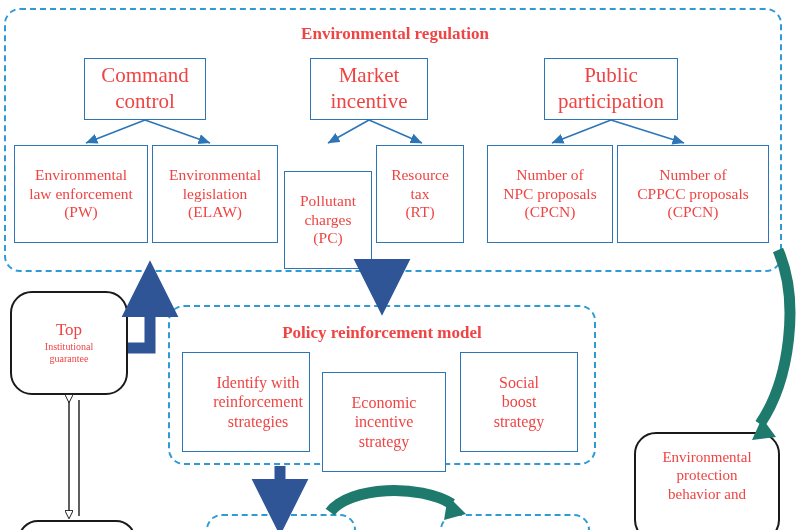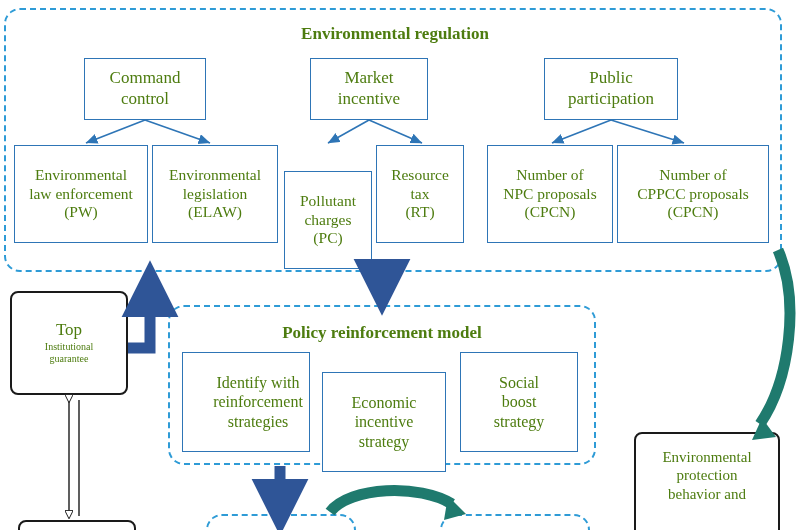--- a/index.html
+++ b/index.html
@@ -7,21 +7,21 @@
     padding: 0;
     background: #ffffff;
   }
   #canvas {
     position: relative;
     width: 800px;
     height: 530px;
     overflow: hidden;
     background: #ffffff;
     font-family: "Liberation Serif", serif;
-    color: #4d7c0f;
+    color: #ef4444;
   }
   .svg-layer {
     position: absolute;
     left: 0;
     top: 0;
     width: 800px;
     height: 530px;
     pointer-events: none;
   }
   .box {
@@ -42,26 +42,26 @@
     border: 2px dashed #2e9bd6;
     border-radius: 16px;
     background: transparent;
   }
   .group-title {
     position: absolute;
     font-weight: bold;
     text-align: center;
     font-size: 17px;
   }
-  .lvl1 { font-size: 17px; }
+  .lvl1 { font-size: 21px; }
   .lvl2 { font-size: 15.5px; }
   .pim-box { font-size: 16px; border-color: #2e75b6; }
   .dark-box {
     border: 2px solid #1a1a1a;
-    border-radius: 8px;
+    border-radius: 22px;
     background: #ffffff;
   }
   .tg-line1 { font-size: 17px; }
   .tg-line2 { font-size: 10px; }
   .outcome-text { font-size: 15px; }
   .txt-line { display: block; white-space: nowrap; }
 </style>
 </head>
 <body>
 

